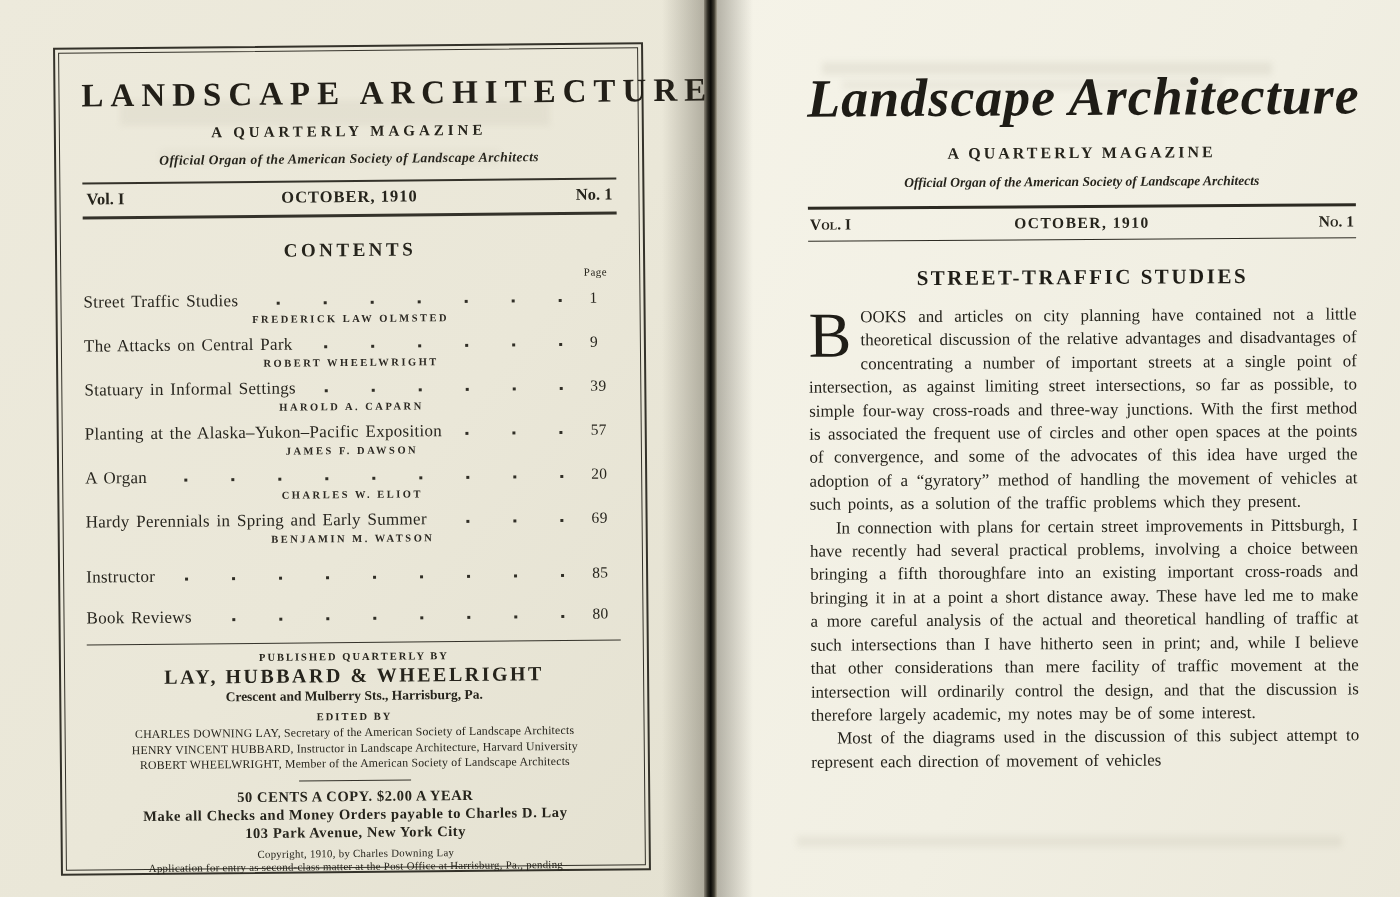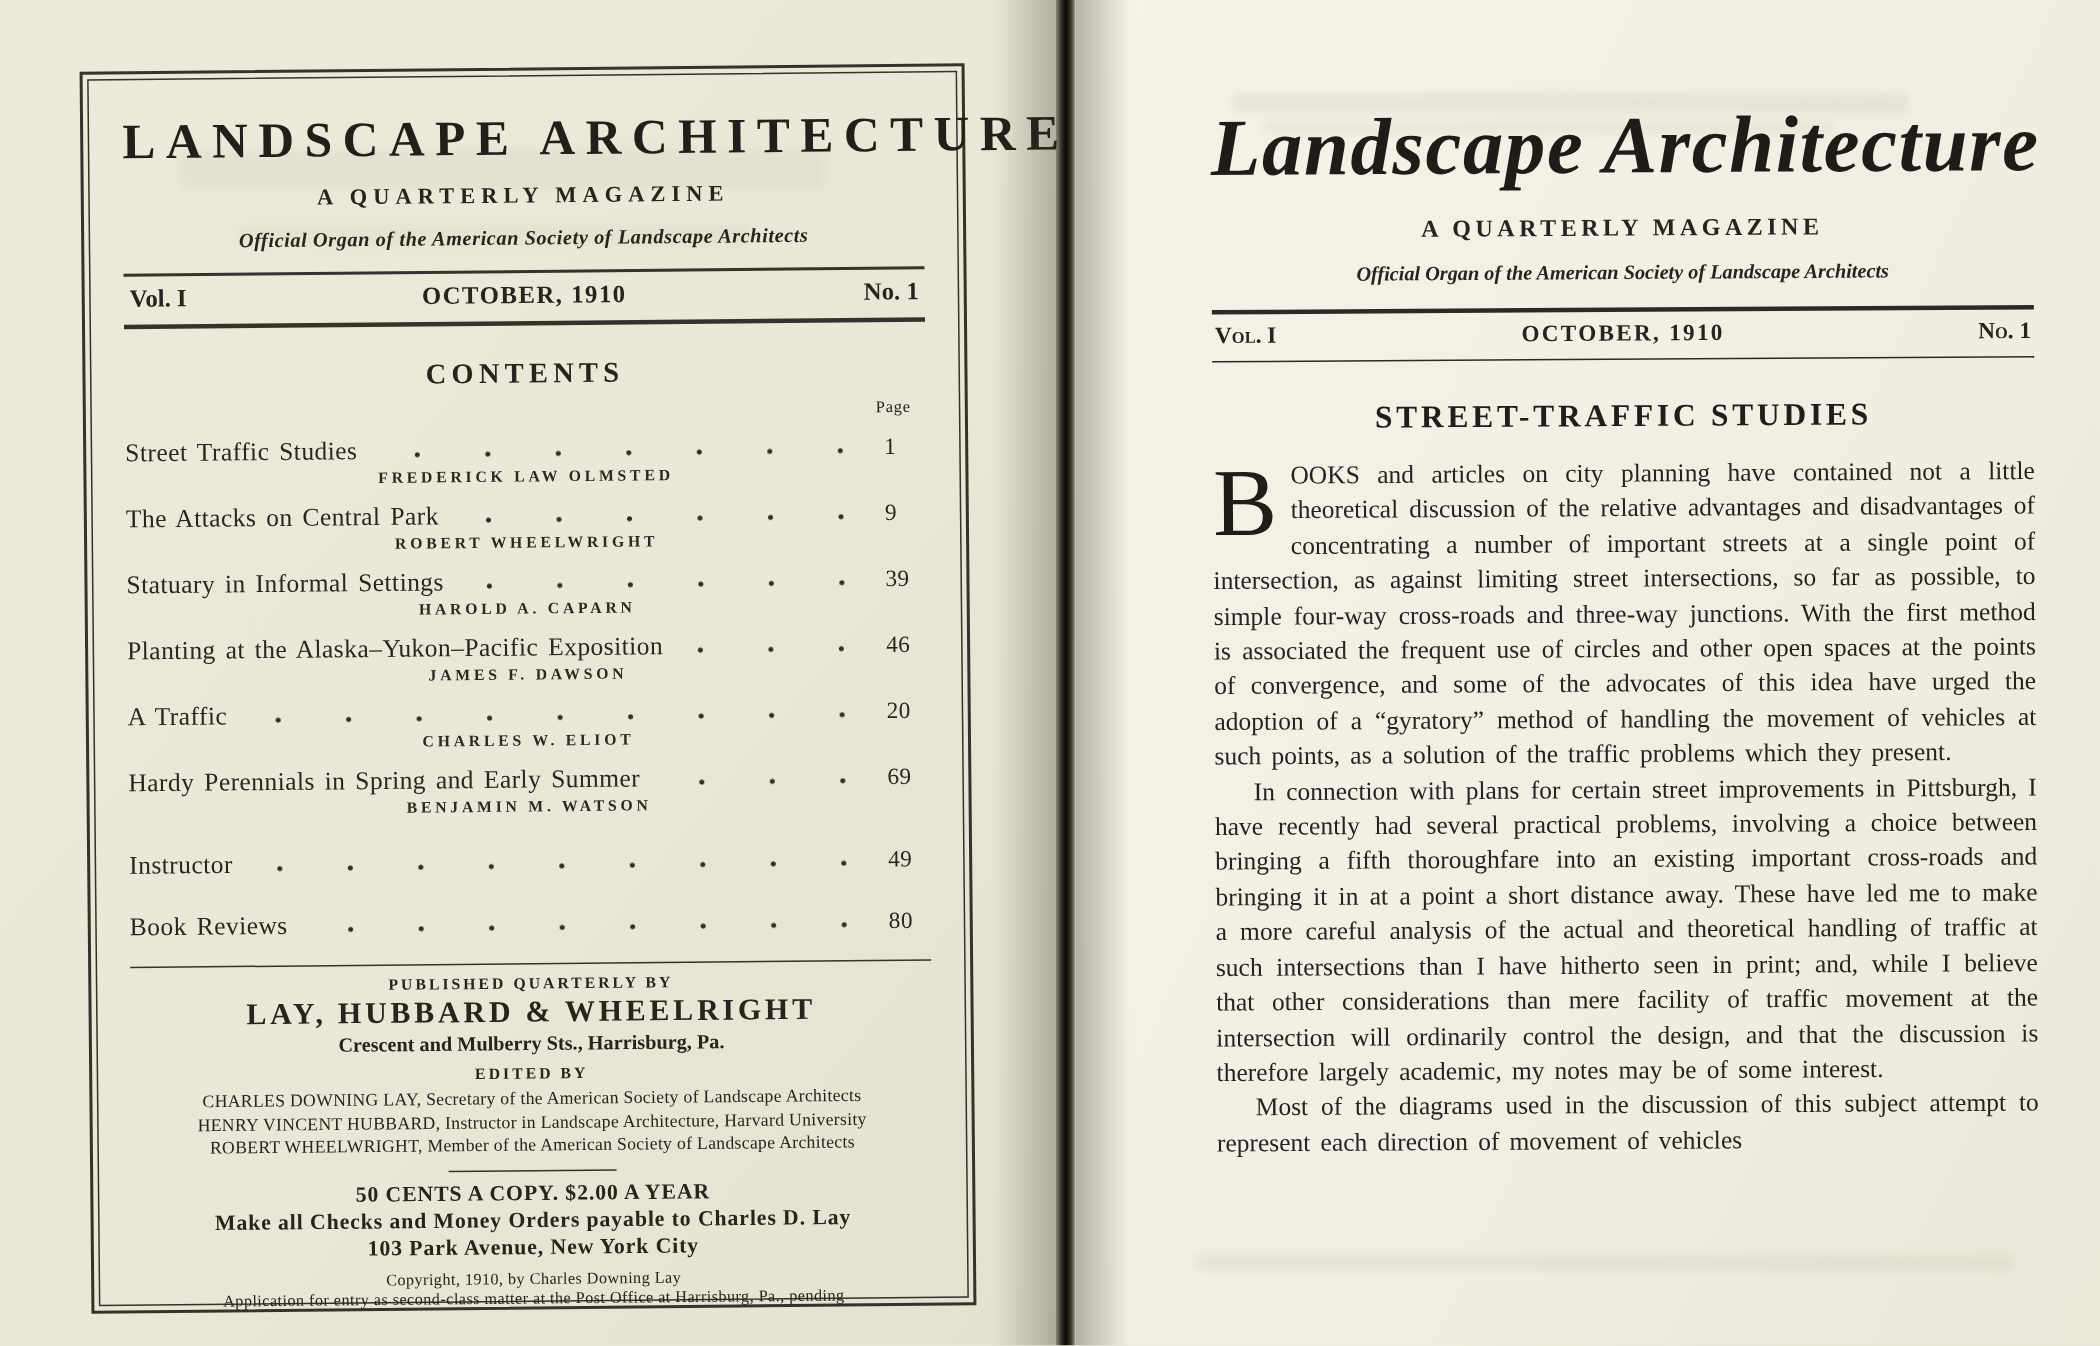--- a/index.html
+++ b/index.html
@@ -157,45 +157,45 @@
                 <span class="toc-title">Statuary in Informal Settings</span>
                 <span class="toc-leader"></span>
                 <span class="toc-page">39</span>
               </div>
               <div class="toc-author">HAROLD A. CAPARN</div>
             </div>
             <div class="toc-entry">
               <div class="toc-row">
                 <span class="toc-title">Planting at the Alaska–Yukon–Pacific Exposition</span>
                 <span class="toc-leader"></span>
-                <span class="toc-page">46</span>
+                <span class="toc-page">57</span>
               </div>
               <div class="toc-author">JAMES F. DAWSON</div>
             </div>
             <div class="toc-entry">
               <div class="toc-row">
-                <span class="toc-title">A Traffic</span>
+                <span class="toc-title">A Organ</span>
                 <span class="toc-leader"></span>
                 <span class="toc-page">20</span>
               </div>
               <div class="toc-author">CHARLES W. ELIOT</div>
             </div>
             <div class="toc-entry">
               <div class="toc-row">
                 <span class="toc-title">Hardy Perennials in Spring and Early Summer</span>
                 <span class="toc-leader"></span>
                 <span class="toc-page">69</span>
               </div>
               <div class="toc-author">BENJAMIN M. WATSON</div>
             </div>
             <div class="toc-entry no-author">
               <div class="toc-row">
                 <span class="toc-title">Instructor</span>
                 <span class="toc-leader"></span>
-                <span class="toc-page">49</span>
+                <span class="toc-page">85</span>
               </div>
             </div>
             <div class="toc-entry no-author">
               <div class="toc-row">
                 <span class="toc-title">Book Reviews</span>
                 <span class="toc-leader"></span>
                 <span class="toc-page">80</span>
               </div>
             </div>
           </div>

